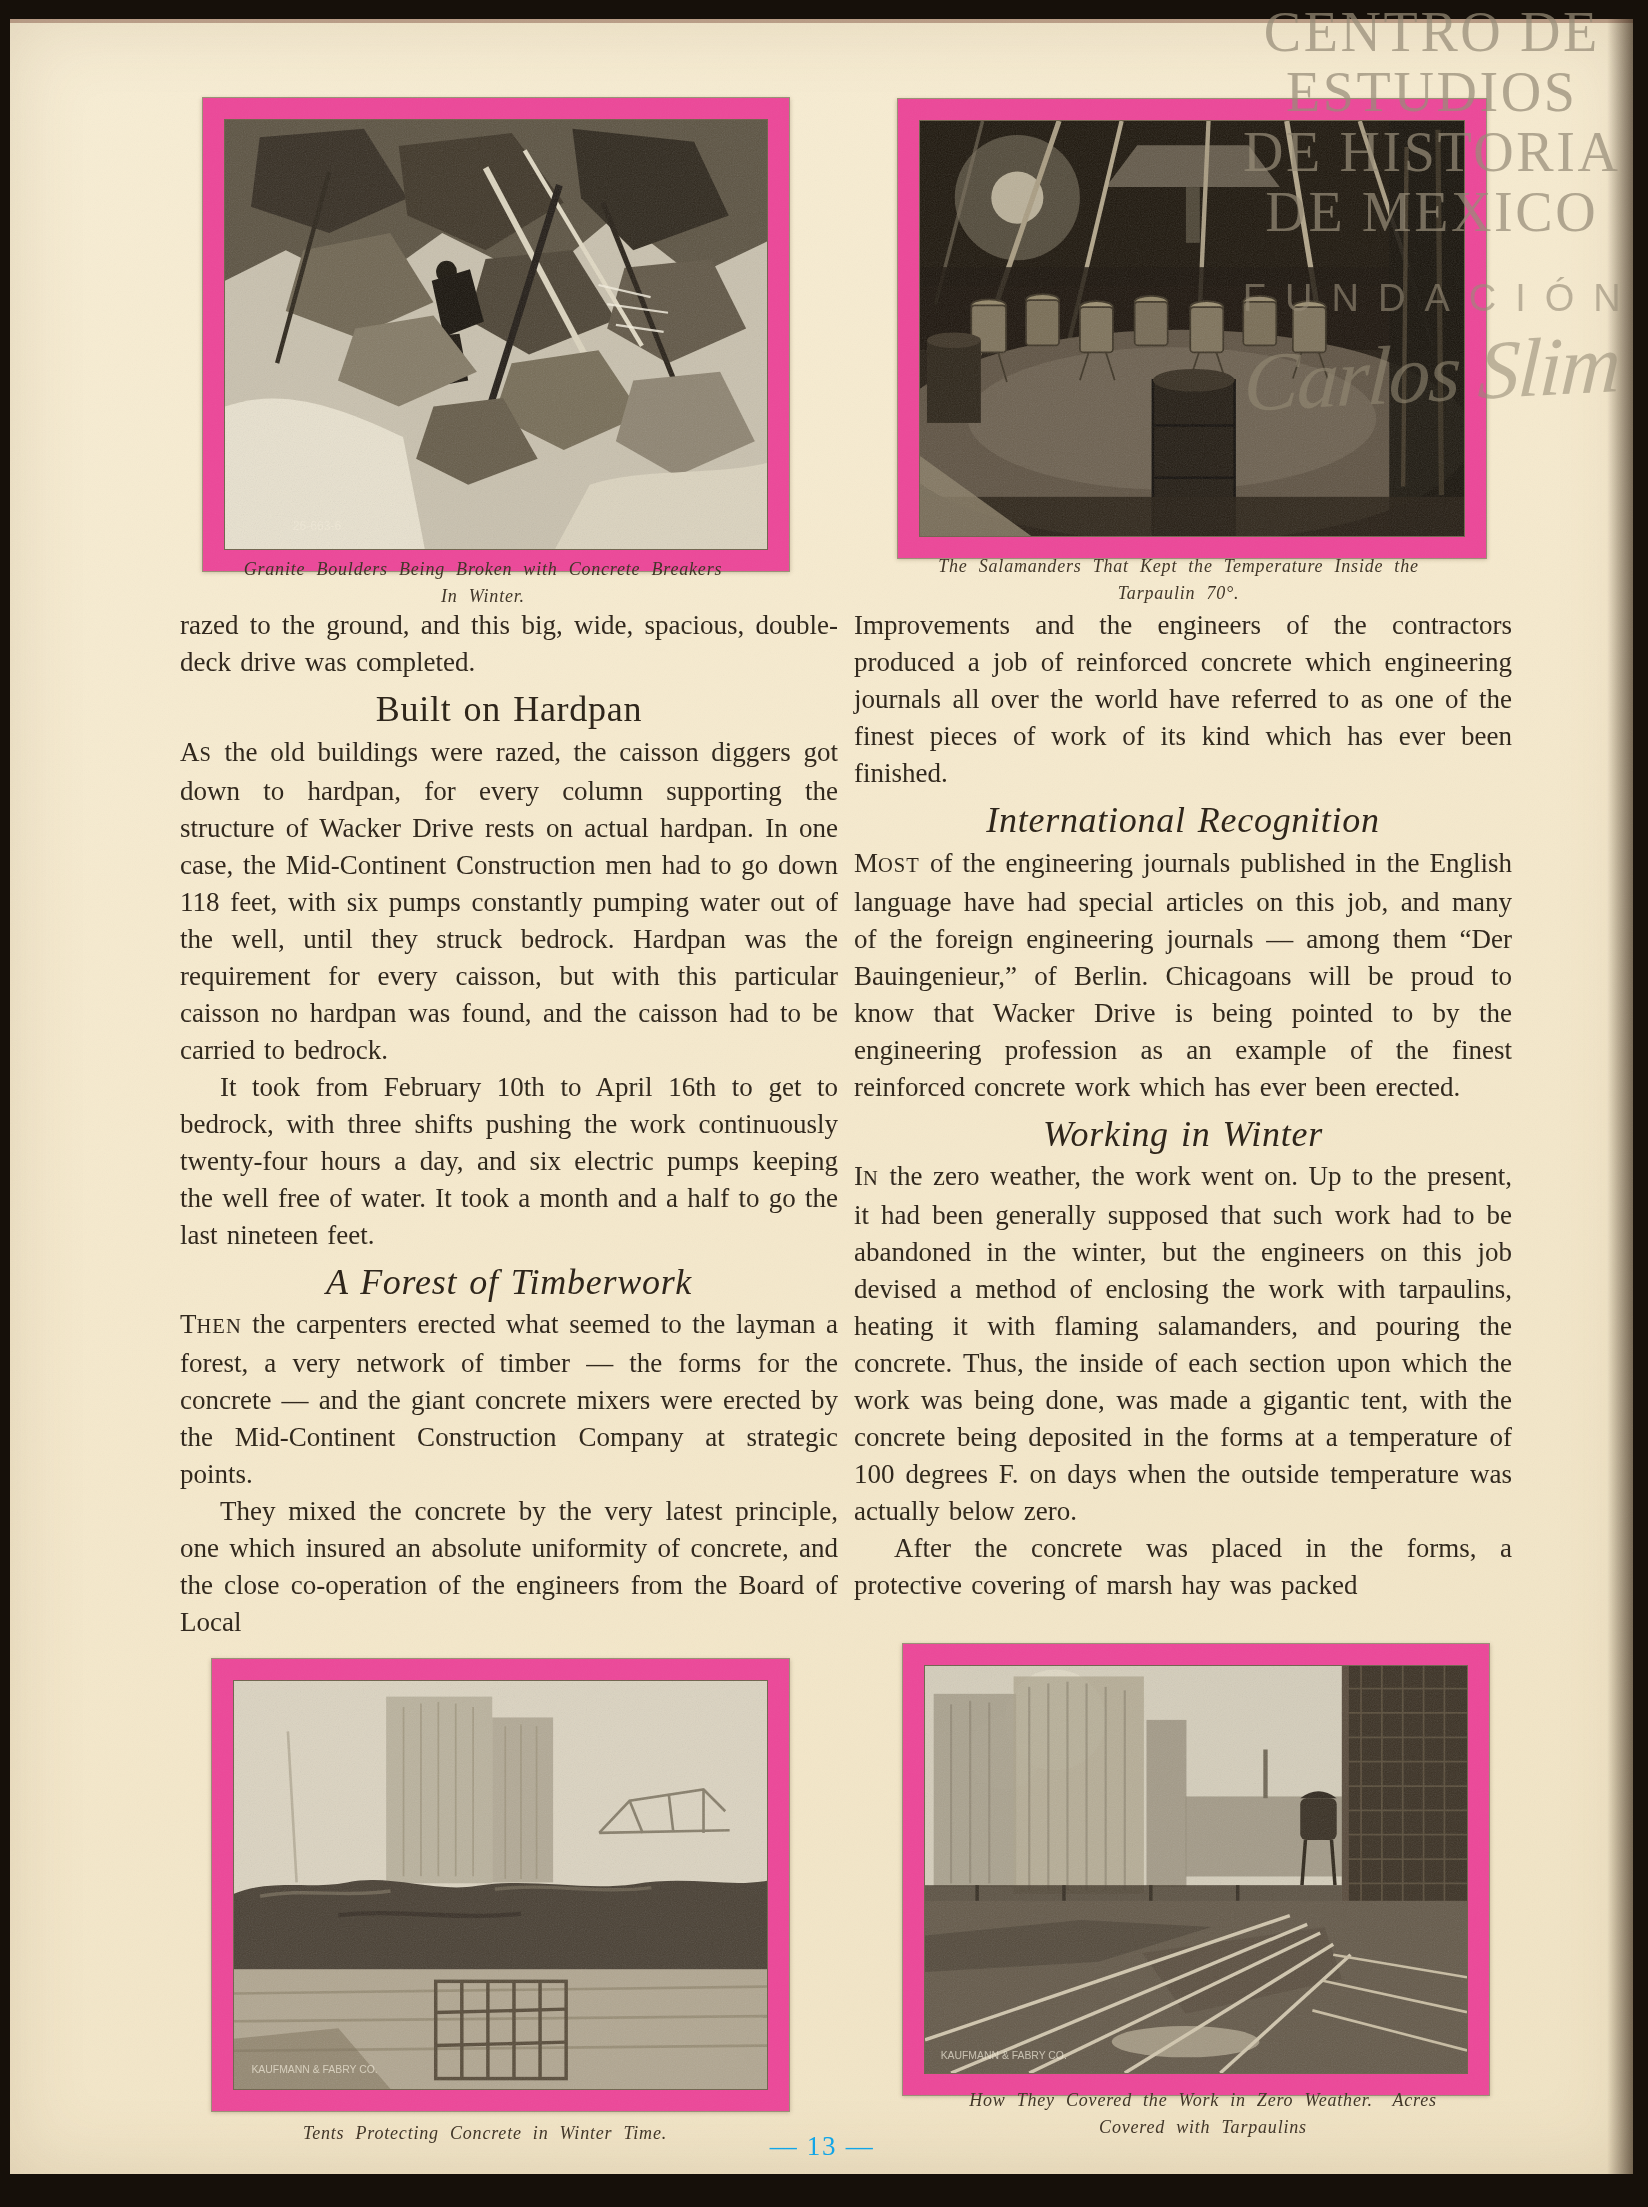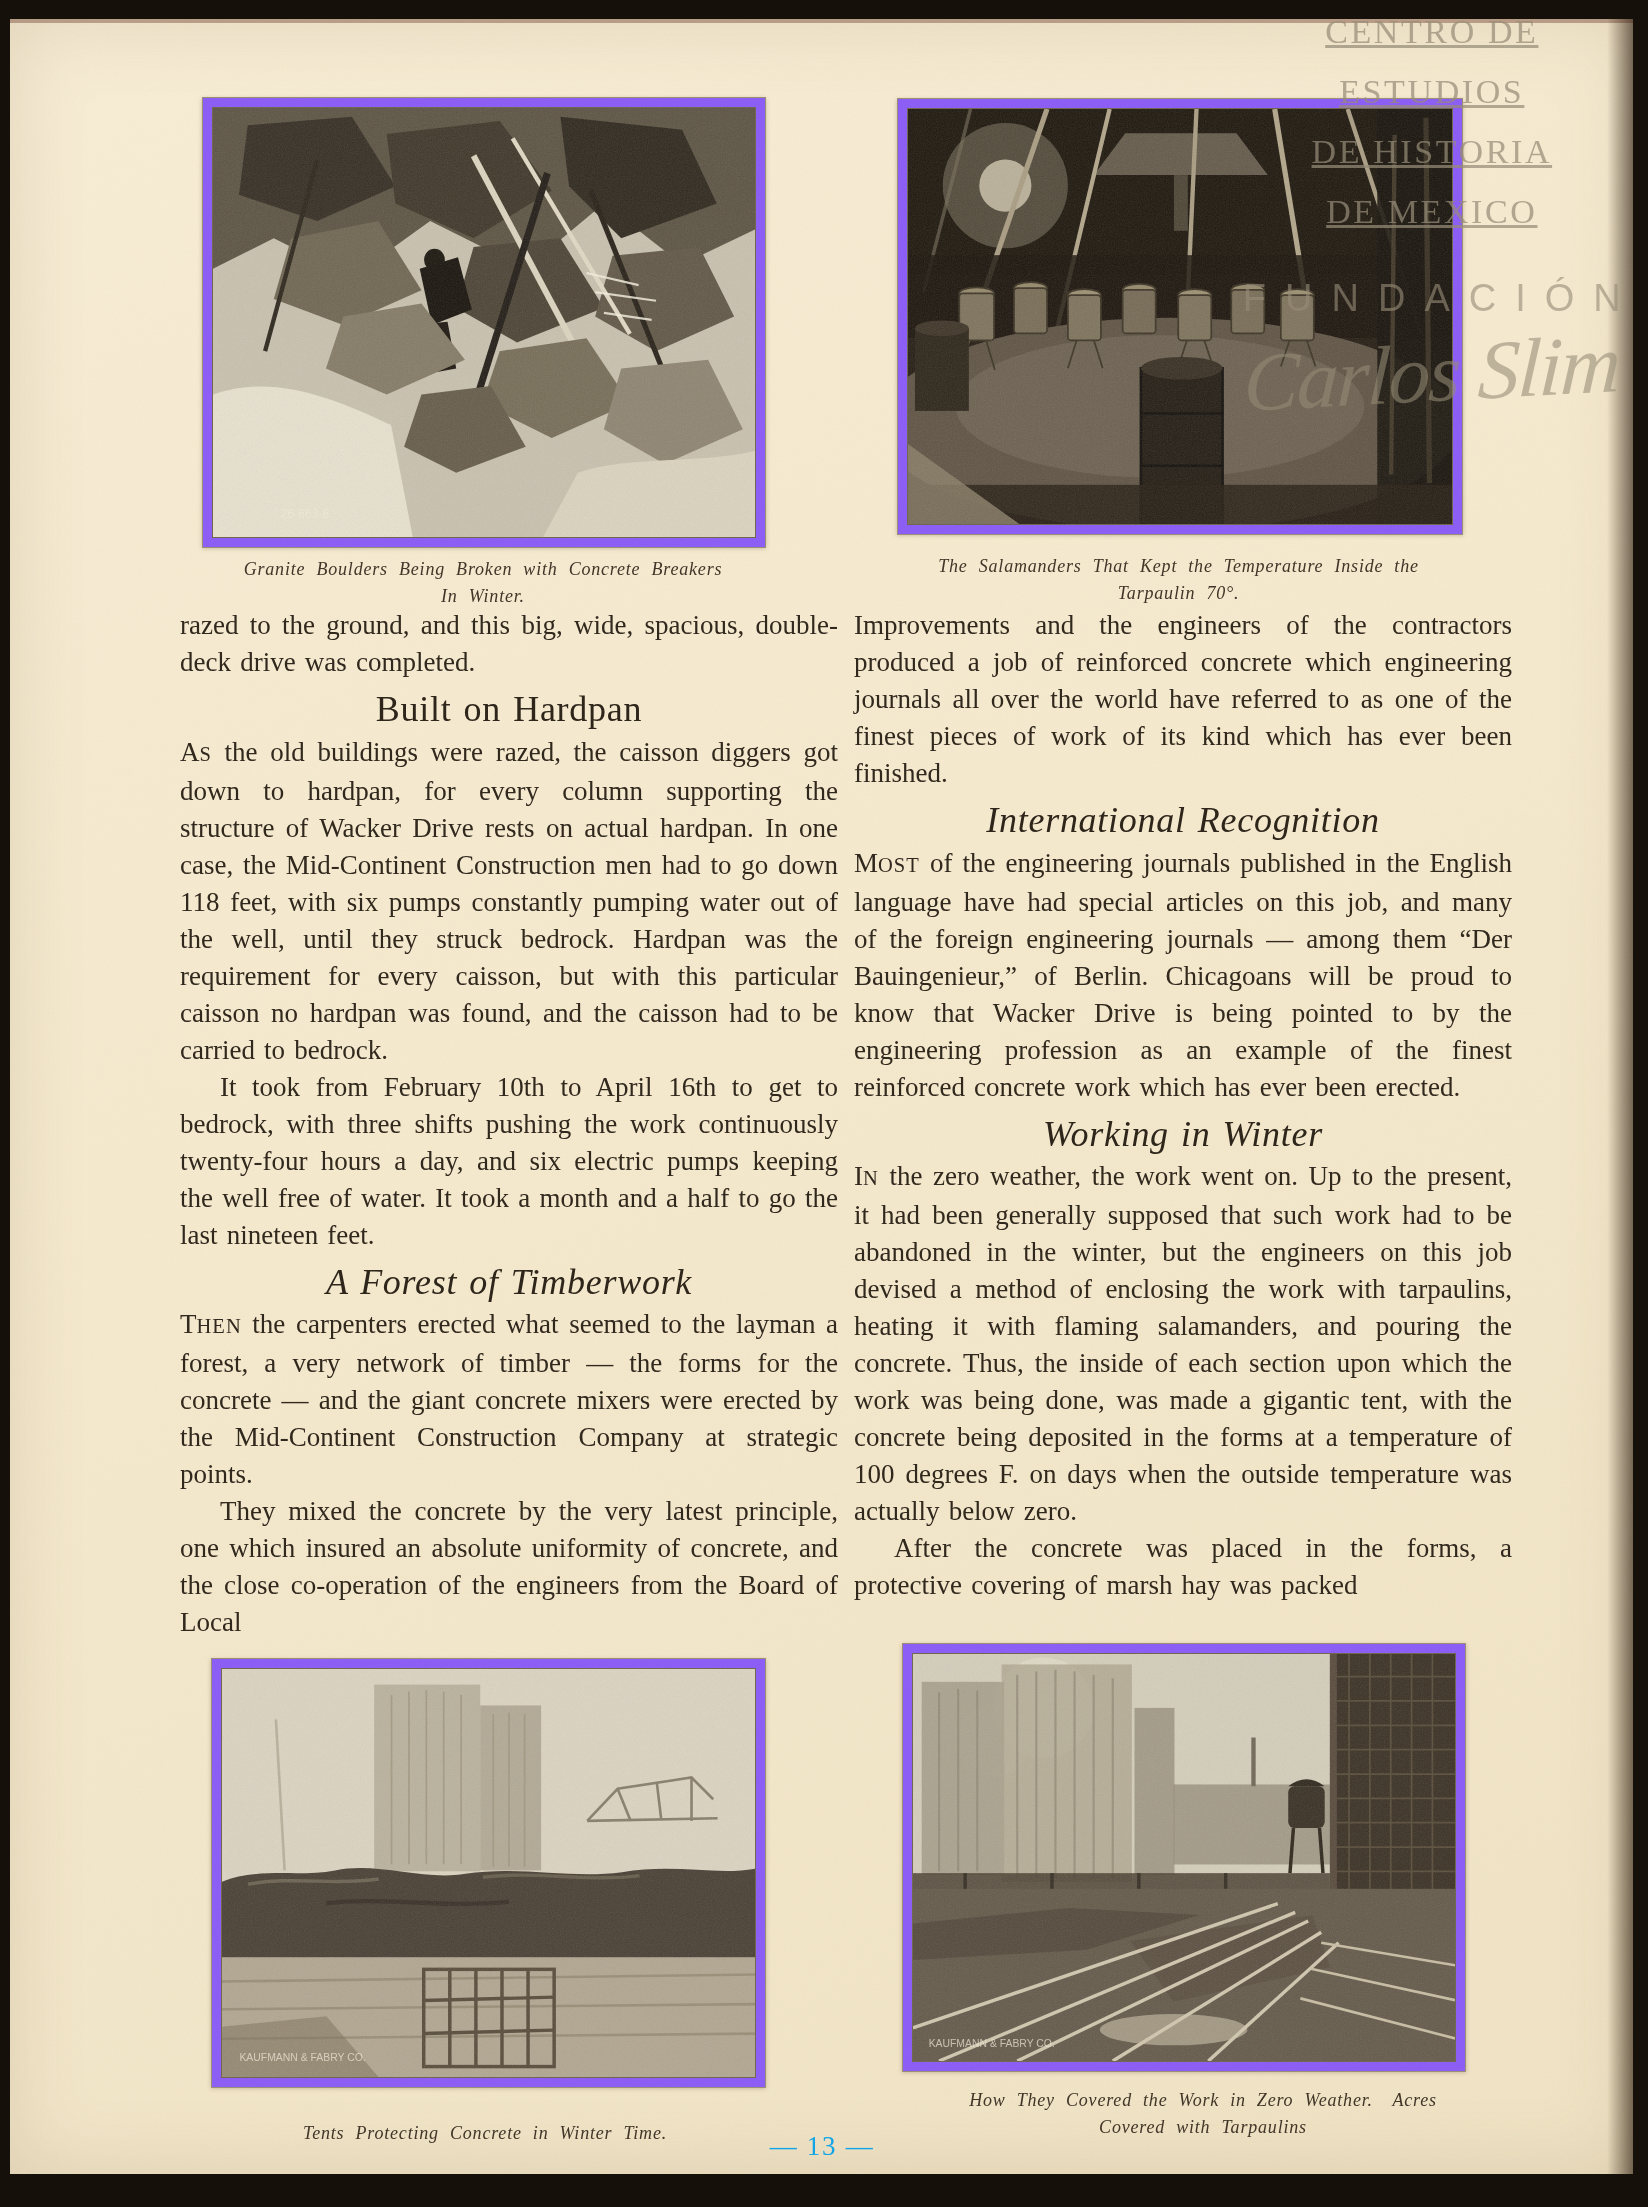--- a/index.html
+++ b/index.html
@@ -18,21 +18,21 @@
     background:linear-gradient(to right, rgba(60,40,20,0), rgba(42,26,12,0.62));
   }
   .paper-top-line {
     position:absolute; left:0; top:0; width:100%; height:3.5px;
     background:rgba(90,30,15,0.35);
   }
   .page-grain { position:absolute; left:10.4px; top:19px; z-index:6; pointer-events:none; opacity:0.05; }
 
   .photo-frame {
     position:absolute; z-index:1;
-    background:#8b5cf6; padding:9px;
+    background:#ec4899; padding:21px;
     border:0.9px solid #9a8f75;
     box-shadow:0 0.9px 4.3px rgba(80,60,30,0.3);
   }
   .photo-frame svg { display:block; border:0.9px solid #70654e; }
 
   .caption {
     position:absolute; z-index:2; text-align:center;
     font-style:italic; font-size:18px; line-height:27px;
     color:#3e3325; letter-spacing:0.045em; word-spacing:0.32em;
   }
@@ -50,23 +50,22 @@
   }
   .col h3.it { font-style:italic; }
   .lead-sc { font-size:0.76em; letter-spacing:0.05em; }
 
   .watermark {
     position:absolute; right:8.7px; top:1.7px; width:417px; z-index:5;
     pointer-events:none; text-align:center;
   }
   .wm-line {
     font-family:"Liberation Serif", serif;
-    font-size:34px; line-height:60px; letter-spacing:2.6px;
+    font-size:56px; line-height:60px; letter-spacing:2.6px;
     color:rgba(150,139,118,0.72);
-    text-decoration:underline;
   }
   .wm-foundation {
     margin-top:35px; font-family:"Liberation Sans", sans-serif;
     font-size:38px; letter-spacing:19px; text-indent:19px;
     color:rgba(150,139,118,0.62);
   }
   .wm-signature {
     margin-top:5.2px; font-family:"Liberation Serif", serif;
     font-style:italic; font-size:83px; letter-spacing:-1.7px;
     transform:rotate(-3deg) skewX(-6deg);

